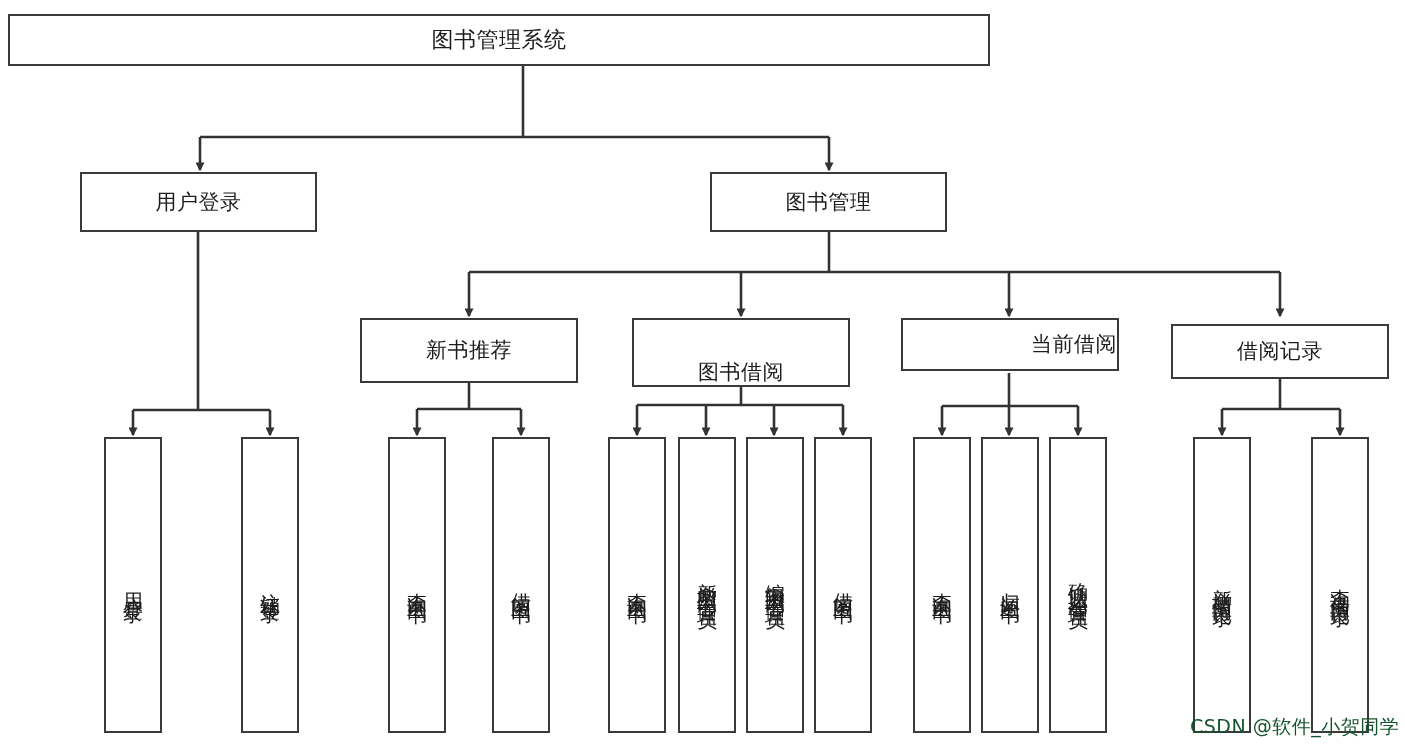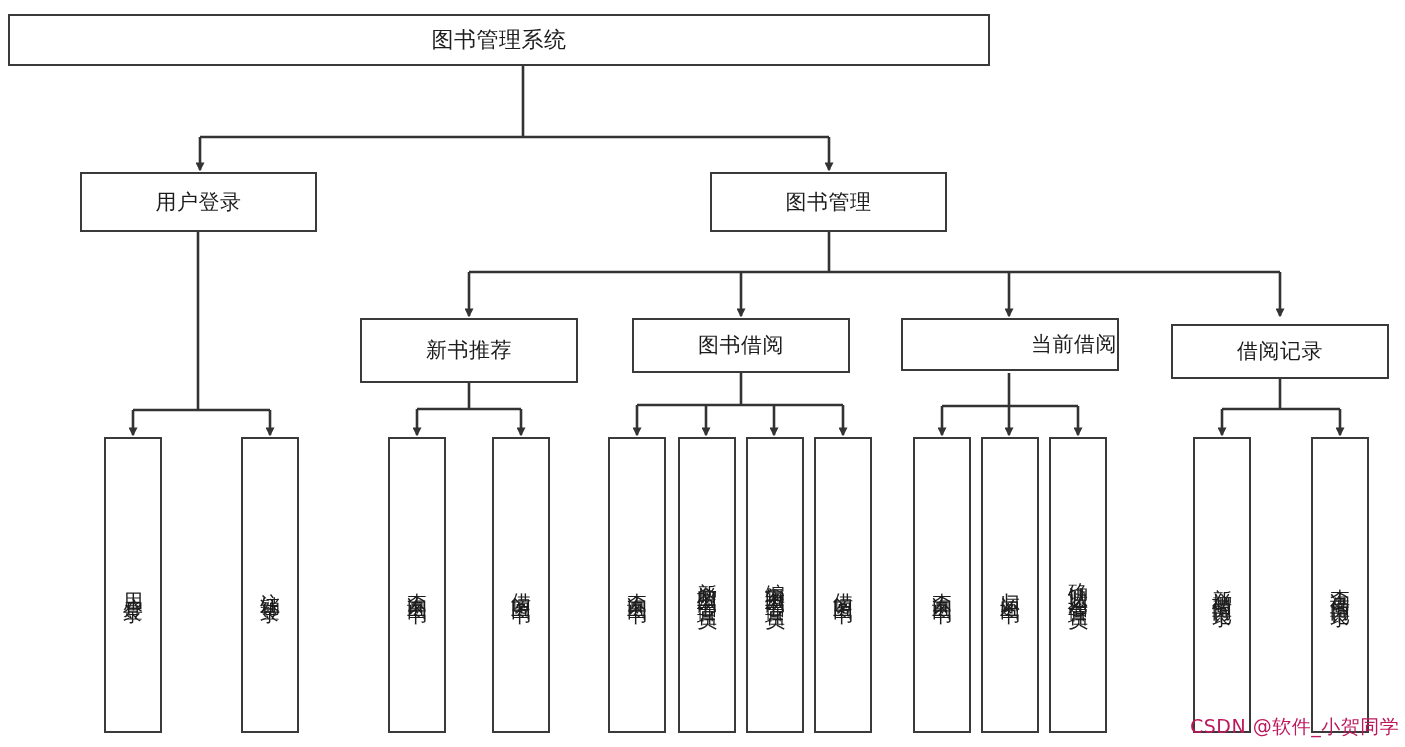--- a/index.html
+++ b/index.html
@@ -61,21 +61,21 @@
     writing-mode: vertical-rl;
     text-orientation: upright;
     font-size: 20px;
     line-height: 1.05;
     letter-spacing: 4px;
     white-space: normal;
     max-height: 100%;
   }
   .watermark {
     position: absolute;
-    color: #be185d;
+    color: #14532d;
     font-size: 19px;
     white-space: nowrap;
     letter-spacing: 0.5px;
     user-select: none;
   }
 </style>
 </head>
 <body>
 
 <div id="diagram-root">
@@ -141,21 +141,21 @@
   </div>
 
   <div class="node horiz" style="left:710px; top:160px; width:237px; height:60px;margin-top:12px;">
     <span class="node-label">图书管理</span>
   </div>
 
   <div class="node horiz" style="left:360px; top:318px; width:218px; height:65px;">
     <span class="node-label">新书推荐</span>
   </div>
 
-  <div class="node horiz" style="left:632px; top:318px; width:218px; height:55px;">
+  <div class="node horiz" style="left:632px; top:318px; width:218px; height:69px;align-items:flex-end;">
     <span class="node-label">图书借阅</span>
   </div>
 
   <div class="node horiz" style="left:901px; top:318px; width:218px; height:53px;justify-content:flex-end;">
     <span class="node-label">当前借阅</span>
   </div>
 
   <div class="node horiz" style="left:1171px; top:318px; width:218px; height:55px;margin-top:6px;">
     <span class="node-label">借阅记录</span>
   </div>

